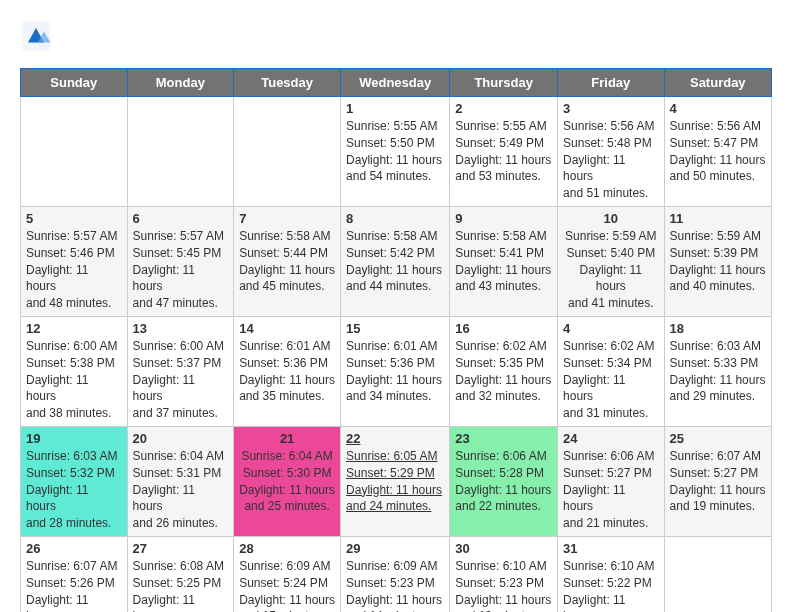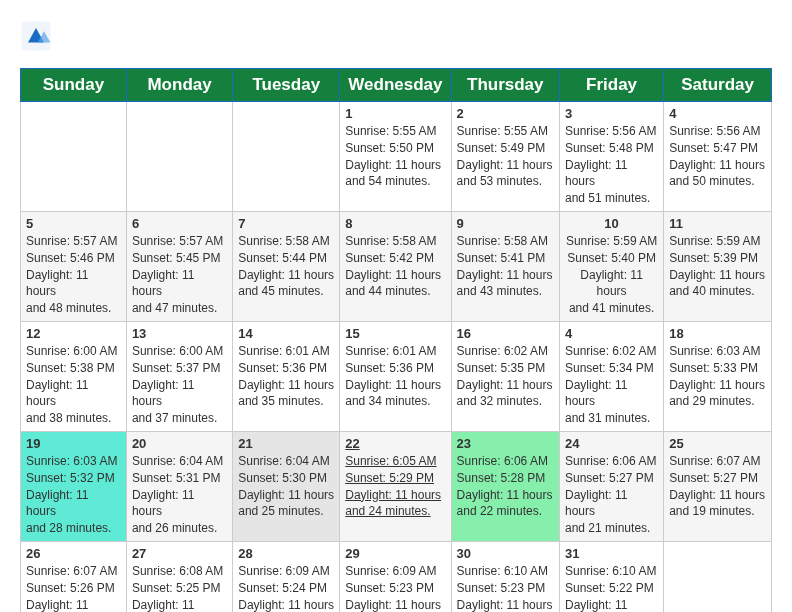--- a/index.html
+++ b/index.html
@@ -51,25 +51,25 @@
     .location {
       font-size: 16px;
       color: #444;
     }
     .calendar {
       width: 100%;
       border-collapse: collapse;
       border: 1px solid #ccc;
     }
     .calendar th {
-      background-color: #15803d;
+      background-color: #737373;
       color: #fff;
       text-align: center;
       padding: 6px 4px;
-      font-size: 17px;
+      font-size: 13px;
       border: 1px solid #1a6bc4;
     }
     .calendar td {
       vertical-align: top;
       border: 1px solid #ccc;
       padding: 4px 5px;
       width: 113px;
       min-height: 80px;
       font-size: 10.5px;
       color: #333;
@@ -273,21 +273,21 @@
 Daylight: 11 hours
 and 28 minutes.</div>
         </td>
         <td style="background-color: rgb(245, 245, 245);">
           <span class="day-num">20</span>
           <div class="cell-info" style="white-space: pre-line;">Sunrise: 6:04 AM
 Sunset: 5:31 PM
 Daylight: 11 hours
 and 26 minutes.</div>
         </td>
-        <td style="background-color: #e5e5e5;">
+        <td style="background-color: #ec4899; text-align: center;">
           <span class="day-num">21</span>
           <div class="cell-info" style="white-space: pre-line;">Sunrise: 6:04 AM
 Sunset: 5:30 PM
 Daylight: 11 hours
 and 25 minutes.</div>
         </td>
         <td style="background-color: rgb(245, 245, 245); text-decoration: underline;">
           <span class="day-num">22</span>
           <div class="cell-info" style="white-space: pre-line;">Sunrise: 6:05 AM
 Sunset: 5:29 PM

